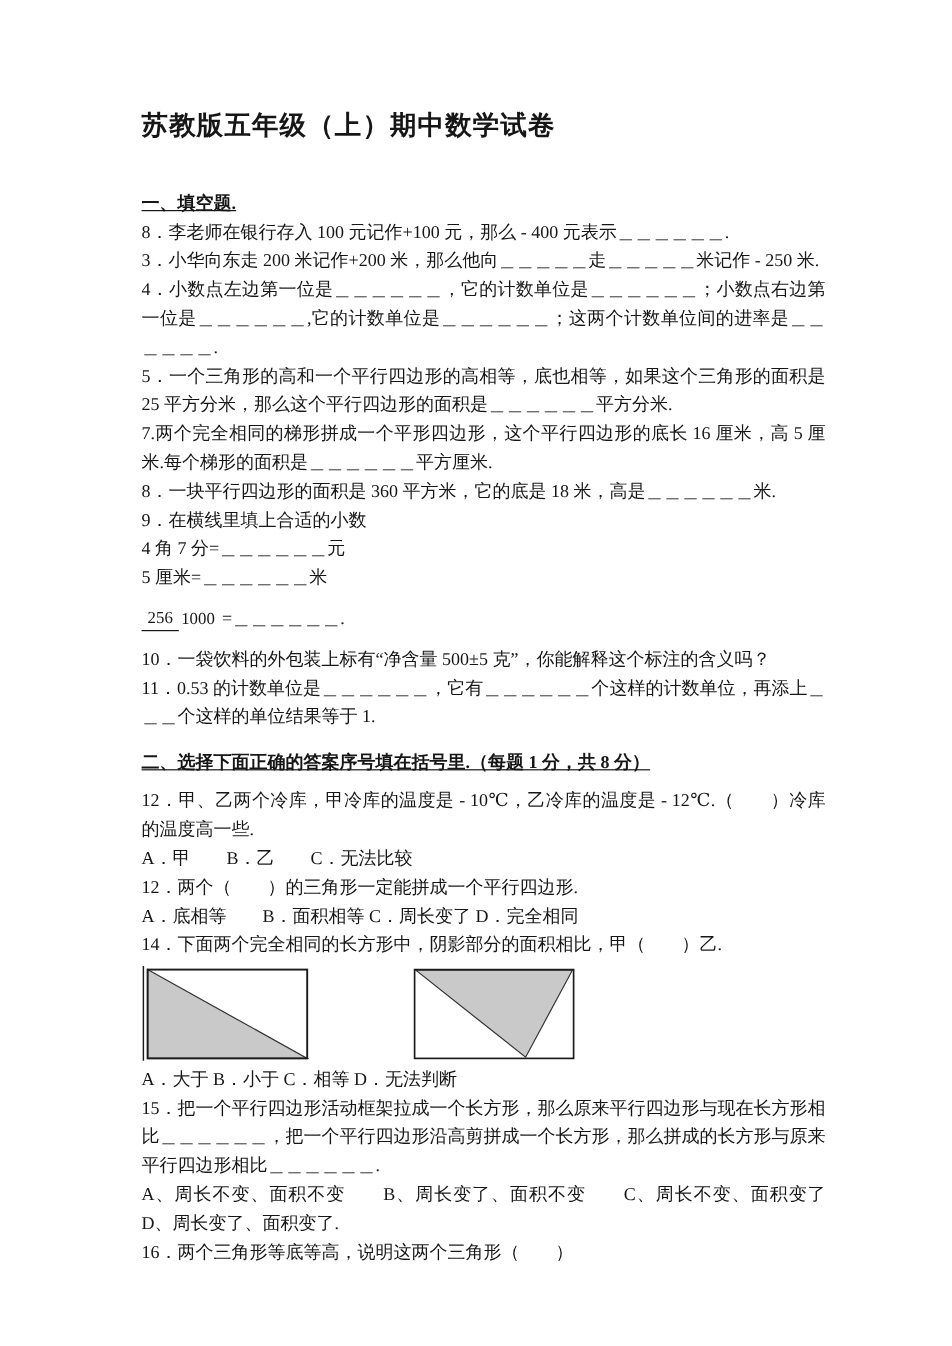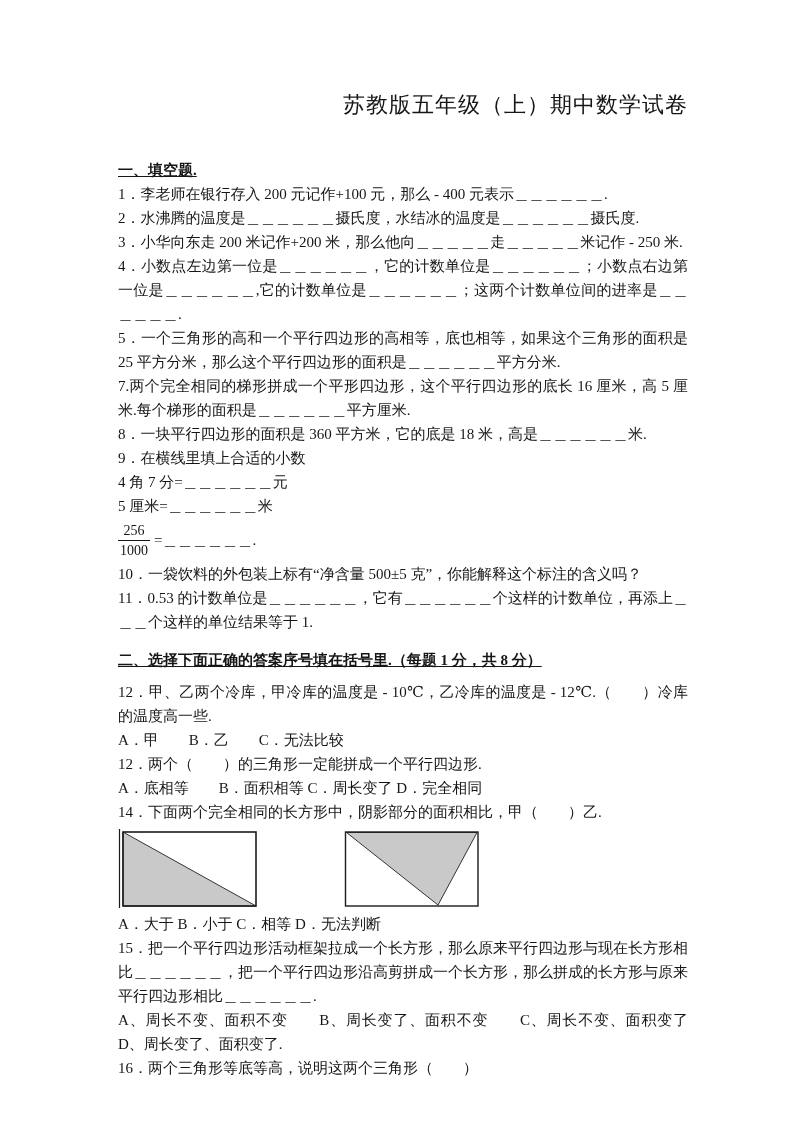--- a/index.html
+++ b/index.html
@@ -19,22 +19,22 @@
   .page {
     box-sizing: border-box;
     width: 793px;
     height: 1122px;
     padding: 90px 105px 0 118px;
     background: #ffffff;
   }
   .exam-title {
     font-size: 22px;
     line-height: 30px;
-    font-weight: normal;
-    text-align: right;
+    font-weight: bold;
+    text-align: left;
     margin: 0 0 38px 0;
     letter-spacing: 1px;
   }
   p.q {
     margin: 0;
     text-align: justify;
   }
   p.hdr {
     font-weight: bold;
     margin: 0;
@@ -48,21 +48,21 @@
     line-height: 24px;
   }
   .frac-line {
     display: flex;
     align-items: center;
     height: 42px;
     margin: 1px 0;
   }
   .frac {
     display: inline-flex;
-    flex-direction: column;
+    flex-direction: row;
     text-align: center;
     line-height: 17px;
     font-size: 14px;
     margin-right: 4px;
   }
   .frac .num {
     border-bottom: 1.4px solid #161616;
     padding: 0 5px 1px 5px;
   }
   .frac .den {
@@ -78,22 +78,21 @@
   .fig-gap { width: 86px; flex: 0 0 auto; }
 </style>
 </head>
 <body>
 
 <div class="page">
 
   <h1 class="exam-title">苏教版五年级（上）期中数学试卷</h1>
 
   <p class="q hdr">一、填空题.</p>
-  <p class="q">1．李老师在银行存入 200 元记作+100 元，那么 - 400 元表示＿＿＿＿＿＿.</p>
-  <p class="q">2．水沸腾的温度是＿＿＿＿＿＿摄氏度，水结冰的温度是＿＿＿＿＿＿摄氏度.</p>
+  <p class="q">8．李老师在银行存入 100 元记作+100 元，那么 - 400 元表示＿＿＿＿＿＿.</p>
   <p class="q">3．小华向东走 200 米记作+200 米，那么他向＿＿＿＿＿走＿＿＿＿＿米记作 - 250 米.</p>
   <p class="q">4．小数点左边第一位是＿＿＿＿＿＿，它的计数单位是＿＿＿＿＿＿；小数点右边第一位是＿＿＿＿＿＿,它的计数单位是＿＿＿＿＿＿；这两个计数单位间的进率是＿＿＿＿＿＿.</p>
   <p class="q">5．一个三角形的高和一个平行四边形的高相等，底也相等，如果这个三角形的面积是 25 平方分米，那么这个平行四边形的面积是＿＿＿＿＿＿平方分米.</p>
   <p class="q">7.两个完全相同的梯形拼成一个平形四边形，这个平行四边形的底长 16 厘米，高 5 厘米.每个梯形的面积是＿＿＿＿＿＿平方厘米.</p>
   <p class="q">8．一块平行四边形的面积是 360 平方米，它的底是 18 米，高是＿＿＿＿＿＿米.</p>
   <p class="q">9．在横线里填上合适的小数</p>
   <p class="q subline">4 角 7 分=＿＿＿＿＿＿元</p>
   <p class="q subline">5 厘米=＿＿＿＿＿＿米</p>
   <div class="frac-line">
     <span class="frac">

